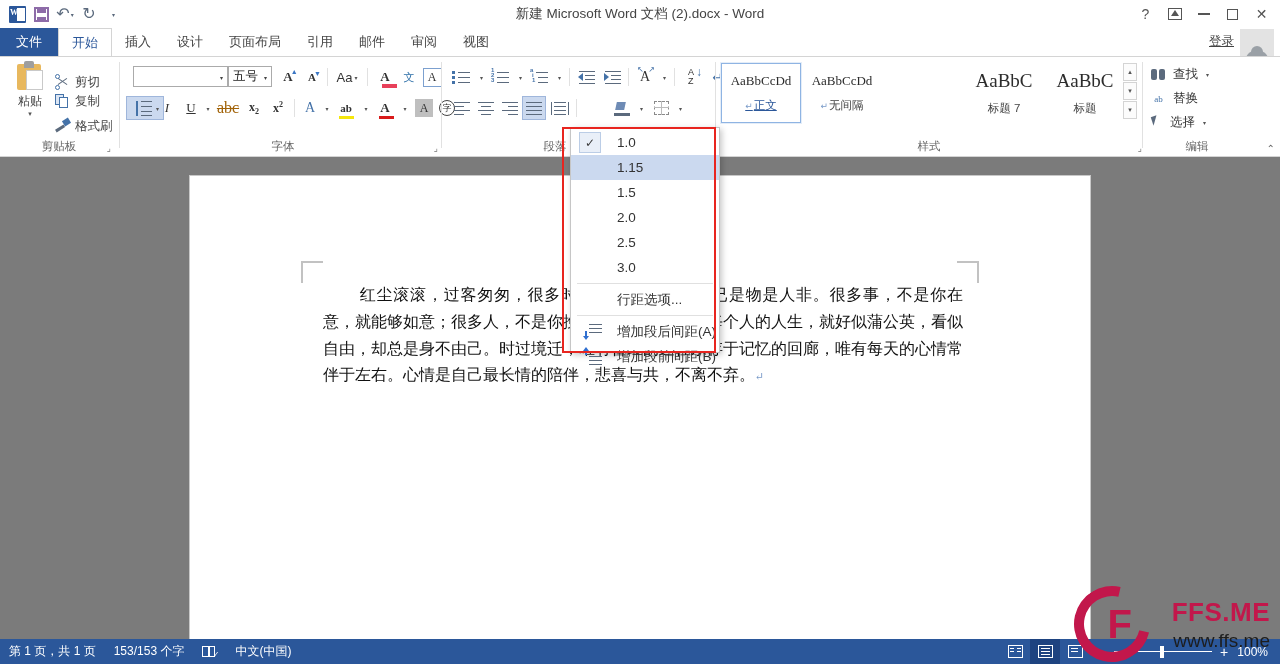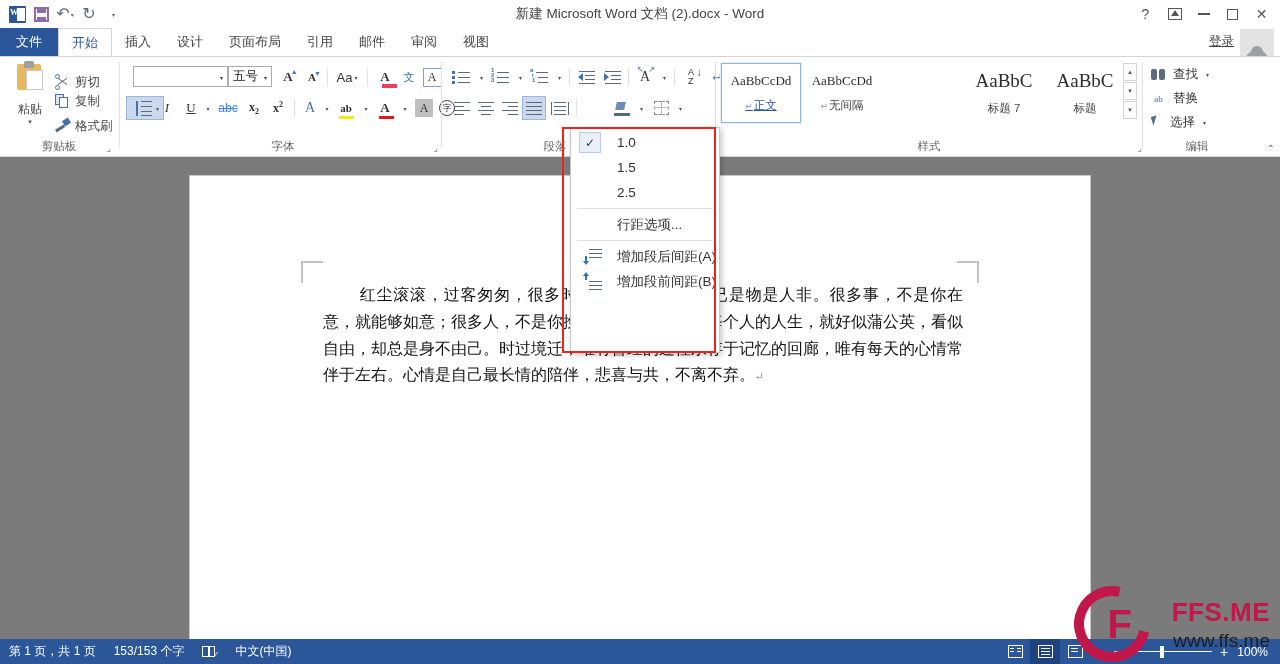--- a/index.html
+++ b/index.html
@@ -103,21 +103,21 @@
 
   
   #g-clipboard { left: 0; width: 118px; }
   .paste-btn {
     position: absolute; left: 8px; top: 4px; width: 44px; text-align: center;
   }
   .clip-ic { width: 27px; height: 30px; margin: 0 auto; position: relative; }
   .clip-board { position: absolute; left: 0; top: 3px; width: 24px; height: 26px; background: #E8B85E; border-radius: 2px;}
   .clip-clip { position: absolute; left: 7px; top: 0px; width: 10px; height: 7px; background: #9E9E9E; border-radius: 2px 2px 0 0;}
   .clip-page { position: absolute; left: 9px; top: 9px; width: 17px; height: 20px; background: #fff; border: 1px solid #C9C9C9;}
-  .paste-label { font-size: 12px; color: #444; margin-top: 10px; }
+  .paste-label { font-size: 12px; color: #444; margin-top: 2px; }
   .paste-caret { font-size: 7px; color: #555; }
   .clip-item {
     position: absolute; left: 54px; height: 22px; display: flex; align-items: center; gap: 5px;
     font-size: 12.5px; color: #444;
   }
   .mini-ic { width: 16px; height: 16px; position: relative; flex: 0 0 16px; }
   .ic-scissors:before, .ic-scissors:after {
     content: ""; position: absolute; width: 11px; height: 1.4px; background: #5B6A7D; top: 7px; left: 3px;
   }
   .ic-scissors:before { transform: rotate(35deg); }
@@ -151,21 +151,21 @@
   .fontsize-box .cv { font-size: 6px; color: #444; position: absolute; right: 4px; top: 7px; }
   .rb { position: absolute; display: flex; align-items: center; justify-content: center; }
   .rb-lbl { font-size: 13px; color: #333; }
   .caret6 { font-size: 6px; color: #555; margin-left: 2px; }
   .vsep { position: absolute; width: 1px; background: #E1E1E1; }
   .growA { font-size: 13px; color: #333; font-family: "Liberation Serif", serif; position: relative; }
   .growA sup { font-size: 7px; color: #3A76C4; position: absolute; top: -1px; right: -5px; }
   .bbtn { font-size: 13px; font-weight: bold; color: #333; font-family: "Liberation Serif", serif;}
   .ibtn { font-size: 13px; font-style: italic; color: #333; font-family: "Liberation Serif", serif;}
   .ubtn { font-size: 13px; color: #333; text-decoration: underline; font-family: "Liberation Serif", serif;}
-  .sbtn { font-size: 12px; color: #3b82f6; text-decoration: line-through; font-family: Liberation Sans, sans-serif;}
+  .sbtn { font-size: 16px; color: #a16207; text-decoration: line-through; font-family: Liberation Serif, serif;}
   .subbtn, .supbtn { font-size: 12px; color: #333; font-family: "Liberation Serif", serif; font-weight: bold;}
   .subbtn sub, .supbtn sup { font-size: 8px; color: #333; }
   .ablue { font-size: 14px; color: #4472A8; font-family: "Liberation Serif", serif; }
   .hlA { position: relative; font-size: 13px; color: #333; font-family: "Liberation Serif", serif;}
   .hlA .bar { position: absolute; left: -1px; bottom: -3px; width: 15px; height: 3px; }
   .boxA { width: 19px; height: 19px; border: 1px solid #7CA0CF; display: flex; align-items: center; justify-content: center; font-size: 12px; color: #333; font-family: "Liberation Serif", serif;}
   .shadeA { width: 18px; height: 18px; background: #BFBFBF; display: flex; align-items: center; justify-content: center; font-size: 12px; color: #333; font-family: "Liberation Serif", serif;}
   .circA { width: 16px; height: 16px; border: 1.2px solid #444; border-radius: 50%; display: flex; align-items: center; justify-content: center; font-size: 9px; color: #333; }
 
   
@@ -721,25 +721,34 @@
         <span class="indent"></span><span>红尘滚滚，过客匆匆，很多时候，蓦然回眸，早已是物是人非。很多事，不是你在意，就能够如意；很多人，不是你挽留，就能够留住。每个人的人生，就好似蒲公英，看似自由，却总是身不由己。时过境迁，唯有曾经的过往永存于记忆的回廊，唯有每天的心情常伴于左右。心情是自己最长情的陪伴，悲喜与共，不离不弃。</span><span class="pmark">↵</span>
       </div>
     </div>
   </div>
 
   <div class="lsmenu">
     <div class="ls-item">
       <span class="ls-check">✓</span>
       <span>1.0</span>
     </div>
+    <div class="ls-item hl">
+      <span>1.15</span>
+    </div>
     <div class="ls-item">
       <span>1.5</span>
     </div>
     <div class="ls-item">
+      <span>2.0</span>
+    </div>
+    <div class="ls-item">
       <span>2.5</span>
+    </div>
+    <div class="ls-item">
+      <span>3.0</span>
     </div>
     <div class="ls-sep"></div>
     <div class="ls-item">
       <span>行距选项...</span>
     </div>
     <div class="ls-sep"></div>
     <div class="ls-item">
       <span class="mic">
         <i style="top:1px"></i>
           <i style="top:5px"></i>

